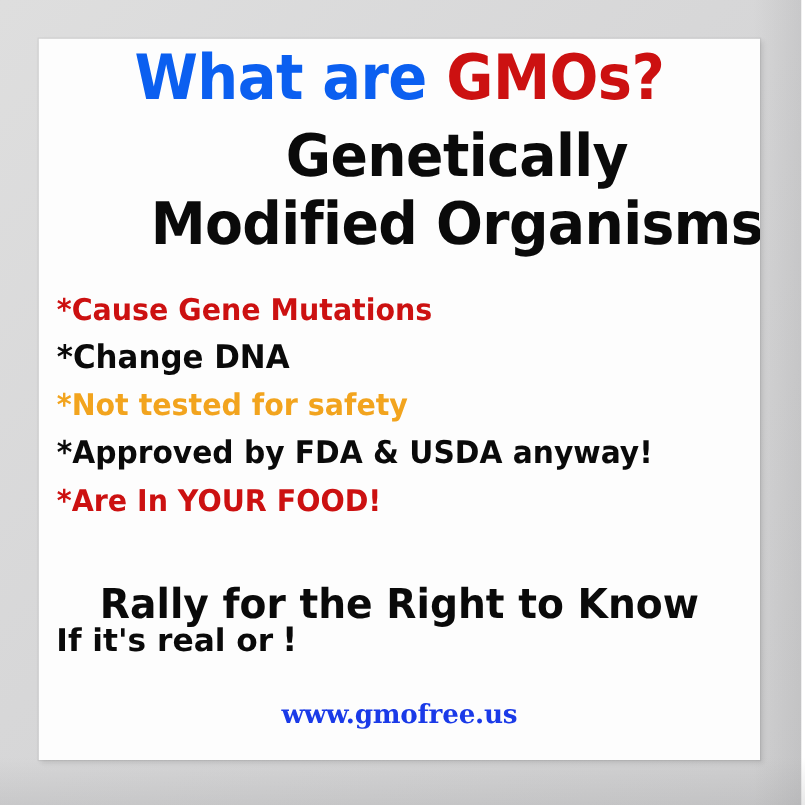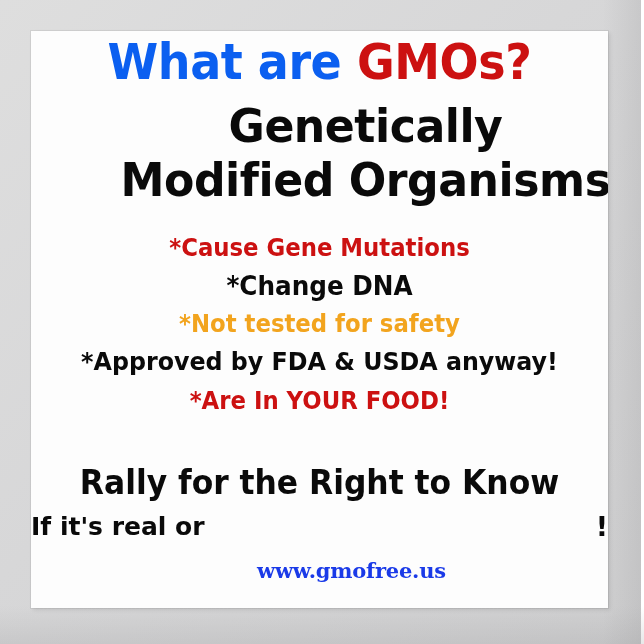--- a/index.html
+++ b/index.html
@@ -104,21 +104,21 @@
     transform: scaleX(0.94);
     transform-origin: 50% 50%;
   }
 
   
   #bullet-list {
     position: absolute;
     left: 0;
     top: 205px;
     width: 577px;
-    text-align: center;
+    text-align: left;
   }
   .bullet-line {
     font-family: "DejaVu Sans", sans-serif;
     font-weight: bold;
     white-space: nowrap;
     line-height: 1.0;
     transform: scaleX(0.95);
     transform-origin: 50% 50%;
   }
   .bl-1 { font-size: 24px; color: #cc1111; margin-bottom: 13px; }
@@ -139,26 +139,27 @@
     font-family: "DejaVu Sans", sans-serif;
     font-weight: bold;
     font-size: 33px;
     color: #0a0a0a;
     white-space: nowrap;
     line-height: 1.0;
     transform: scaleX(0.95);
     transform-origin: 50% 50%;
   }
   #cta-real-row {
-    margin-top: 14px;
+    margin-top: 0;
     display: flex;
     align-items: center;
-    justify-content: space-between;
+    justify-content: flex-start;
     gap: 0;
     white-space: nowrap;
+    padding-left: 14px;
   }
   #cta-real-text {
     font-family: "DejaVu Sans", sans-serif;
     font-weight: bold;
     font-size: 25px;
     color: #0a0a0a;
     line-height: 1.0;
   }
   #cta-bang {
     font-family: "DejaVu Sans", sans-serif;
@@ -203,21 +204,20 @@
     left: 0;
     top: 527px;
     width: 577px;
     text-align: center;
     font-family: "DejaVu Serif", serif;
     font-weight: bold;
     font-size: 21px;
     color: #1a3ae8;
     white-space: nowrap;
     letter-spacing: -0.2px;
-    padding-left: 32px;
   }
 </style>
 </head>
 <body>
 
 <div id="poster-frame">
 
   <div id="frame-shade-right"></div>
   <div id="frame-shade-bottom"></div>
 

